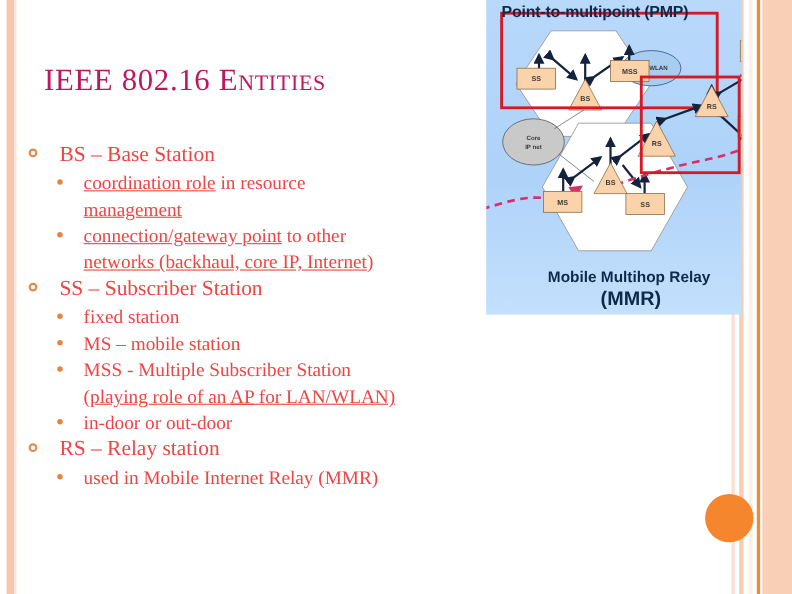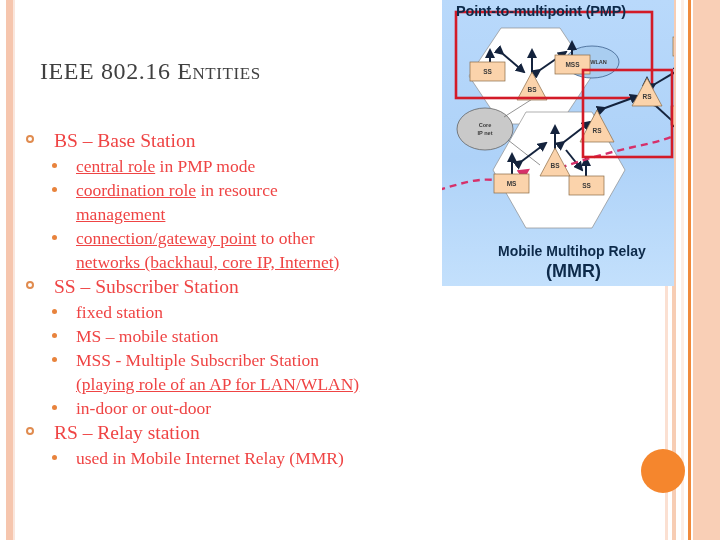--- a/index.html
+++ b/index.html
@@ -26,22 +26,22 @@
   .orange-dot{
     position:absolute;left:641px;top:449px;
     width:44px;height:44px;border-radius:50%;
     background:#f5862d;
   }
 
   
   .title{
     position:absolute;left:40px;top:58px;
     font-family:"Liberation Serif", serif;
-    font-size:24px;
-    color:#404040;
+    font-size:28px;
+    color:#be185d;
     font-variant:small-caps;
     letter-spacing:0.6px;
     white-space:nowrap;
   }
 
   
   .content{position:absolute;left:22px;top:128px;width:415px;color:#ef4444;}
   .l1{position:relative;padding-left:32px;font-size:19.5px;line-height:25px;margin-bottom:1px;}
   .l1 .ring{
     position:absolute;left:4px;top:7px;
@@ -96,24 +96,20 @@
   <div class="stripe stripe-r5"></div>
   <div class="orange-dot"></div>
 
   <div class="title">IEEE 802.16 Entities</div>
 
   <div class="content">
 
     <div class="l1">
       <span class="ring"></span>
       <span>BS – Base Station</span>
-    </div>
-    <div class="l2">
-      <span class="dot"></span>
-      <span class="u">central role</span><span> in PMP mode</span>
     </div>
     <div class="l2">
       <span class="dot"></span>
       <span class="u">coordination role</span><span> in resource</span>
       <span class="cont">management</span>
     </div>
     <div class="l2">
       <span class="dot"></span>
       <span class="u">connection/gateway point</span><span> to other</span>
       <span class="cont">networks (backhaul, core IP, Internet)</span>

